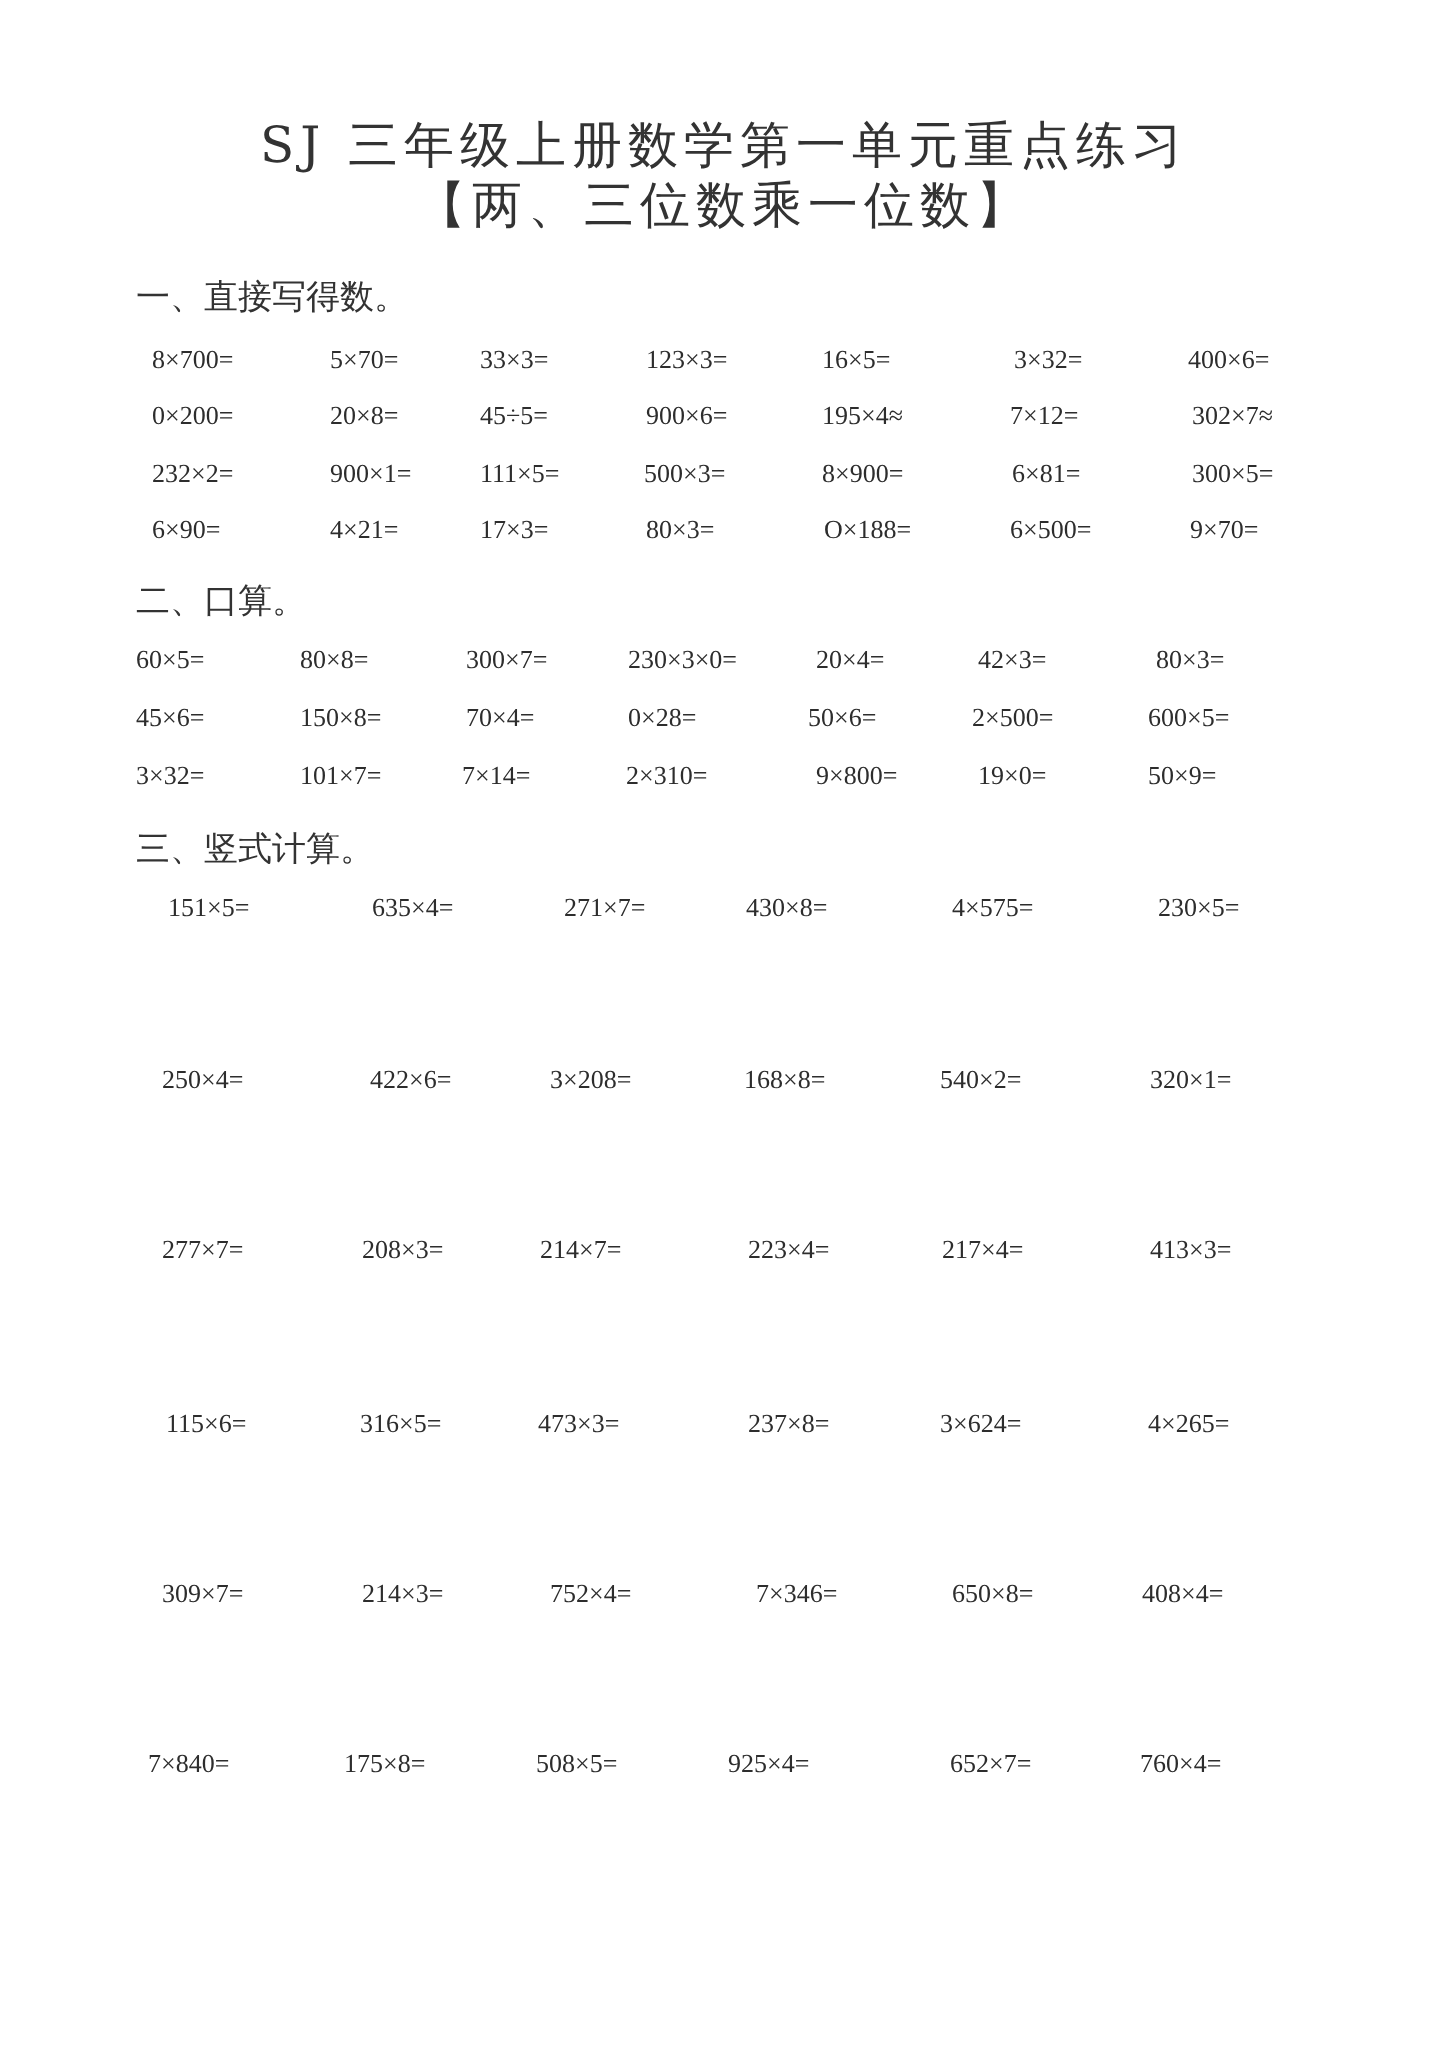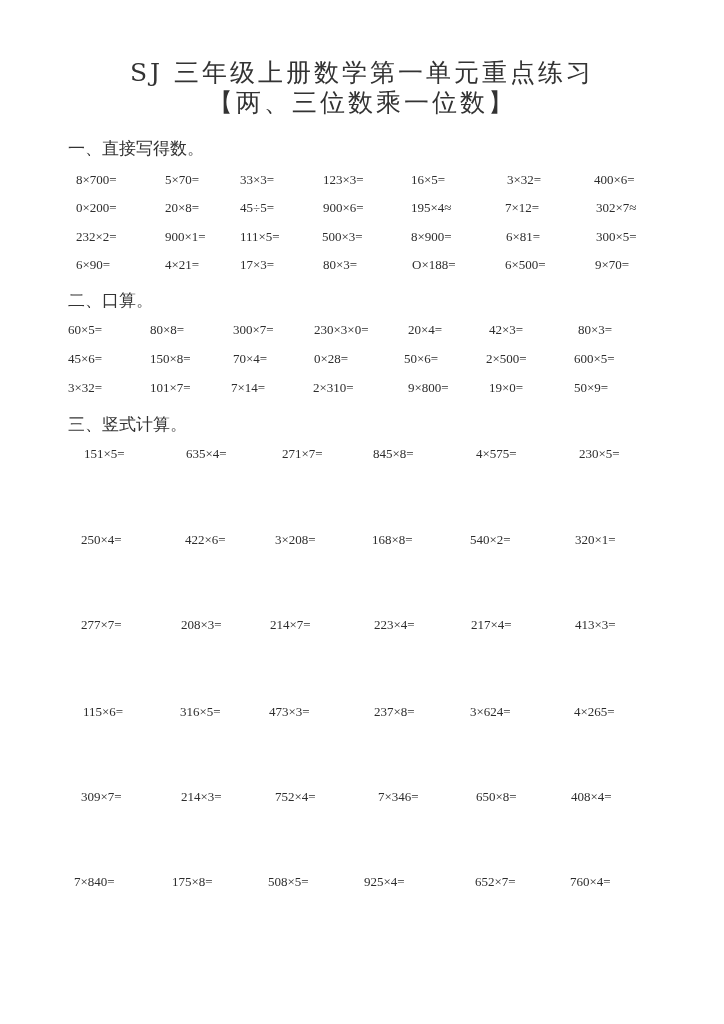--- a/index.html
+++ b/index.html
@@ -92,21 +92,21 @@
   </div>
 
   <div class="section-head" style="top:413px">
     <span class="num">三、</span><span>竖式计算。</span>
   </div>
   <div>
 
     <span class="item" style="left:84px;top:446px">151×5=</span>
     <span class="item" style="left:186px;top:446px">635×4=</span>
     <span class="item" style="left:282px;top:446px">271×7=</span>
-    <span class="item" style="left:373px;top:446px">845×8=</span>
+    <span class="item" style="left:373px;top:446px">430×8=</span>
     <span class="item" style="left:476px;top:446px">4×575=</span>
     <span class="item" style="left:579px;top:446px">230×5=</span>
 
     <span class="item" style="left:81px;top:532px">250×4=</span>
     <span class="item" style="left:185px;top:532px">422×6=</span>
     <span class="item" style="left:275px;top:532px">3×208=</span>
     <span class="item" style="left:372px;top:532px">168×8=</span>
     <span class="item" style="left:470px;top:532px">540×2=</span>
     <span class="item" style="left:575px;top:532px">320×1=</span>
 

